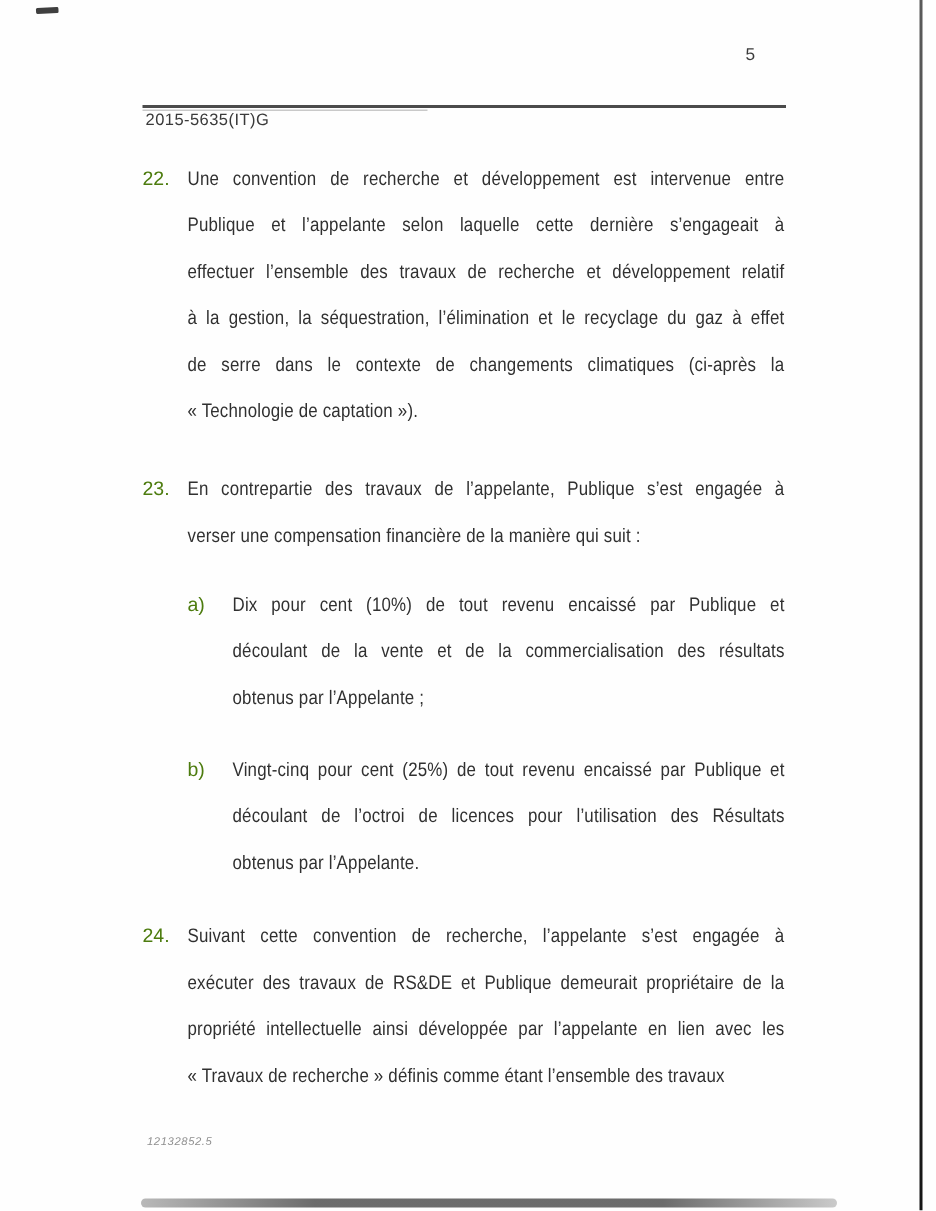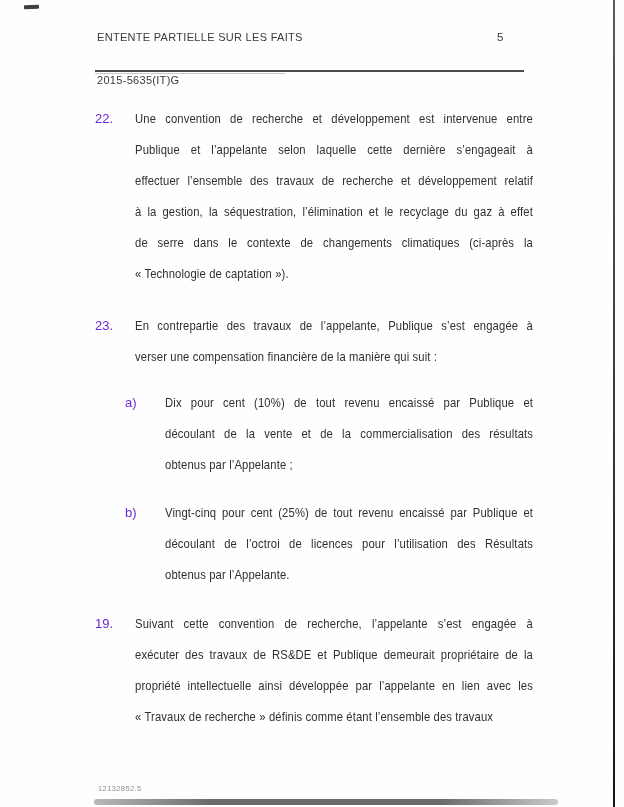--- a/index.html
+++ b/index.html
@@ -34,43 +34,43 @@
   }
   .header-rule-shadow {
     position:absolute; left:95px; top:73px; width:190px; height:1px;
     background:#c9c9c9;
   }
 
   
   .para { position:absolute; }
   .para .pnum {
     position:absolute; left:0; top:0;
-    line-height:31px; font-size:13px; color:#6d28d9;
+    line-height:31px; font-size:13px; color:#4d7c0f;
   }
-  .para .plines { margin-left:40px; }
+  .para .plines { margin-left:30px; }
   .pline {
     height:31px; line-height:31px;
     font-size:13px; color:#303030;
     letter-spacing:.15px;
     text-align:justify; text-align-last:justify;
     transform-origin:0 50%;
     white-space:nowrap;
   }
   .pline.last { text-align-last:left; }
   .para.level0 { left:95px; }
   .para.level0 .plines { width:460px; }
   .para.level0 .pline  { transform:scaleX(0.865); }
   .para.level1 { left:125px; }
   .para.level1 .plines { width:425px; }
   .para.level1 .pline  { transform:scaleX(0.866); }
 
   
   .doc-id {
-    position:absolute; left:98px; top:784px;
-    font-size:7.5px; letter-spacing:.4px; color:#8f8f8f;
+    position:absolute; left:98px; top:756px;
+    font-size:7.5px; letter-spacing:.4px; color:#8f8f8f;font-style:italic;
   }
 
   
   .corner-mark {
     position:absolute; left:24px; top:5px; width:15px; height:4px;
     background:#3f3f3f; border-radius:1px; transform:rotate(-3deg);
   }
   .edge-line {
     position:absolute; left:613px; top:0; width:2px; height:807px;
     background:linear-gradient(180deg,#5a5a5a 0%, #3d3d3d 45%, #151515 100%);
@@ -83,21 +83,20 @@
       rgba(82,82,82,.85) 75%, rgba(125,125,125,.40));
   }
 </style>
 </head>
 <body>
 
 <div class="page">
 
   <div class="corner-mark"></div>
 
-  <div class="header-title">ENTENTE PARTIELLE SUR LES FAITS</div>
   <div class="case-number">2015-5635(IT)G</div>
   <div class="page-number">5</div>
   <div class="header-rule"></div>
   <div class="header-rule-shadow"></div>
 
   <div id="doc-body">
       <div class="para level0" style="top: 103px;">
         <span class="pnum">22.</span>
         <div class="plines">
           <div class="pline">Une convention de recherche et développement est intervenue entre</div>
@@ -125,21 +124,21 @@
       </div>
       <div class="para level1" style="top: 497px;">
         <span class="pnum">b)</span>
         <div class="plines">
           <div class="pline">Vingt-cinq pour cent (25%) de tout revenu encaissé par Publique et</div>
           <div class="pline">découlant de l’octroi de licences pour l’utilisation des Résultats</div>
           <div class="pline last">obtenus par l’Appelante.</div>
         </div>
       </div>
       <div class="para level0" style="top: 608px;">
-        <span class="pnum">19.</span>
+        <span class="pnum">24.</span>
         <div class="plines">
           <div class="pline">Suivant cette convention de recherche, l’appelante s’est engagée à</div>
           <div class="pline">exécuter des travaux de RS&amp;DE et  Publique demeurait propriétaire de la</div>
           <div class="pline">propriété intellectuelle ainsi développée par l’appelante en lien avec les</div>
           <div class="pline last">« Travaux de recherche » définis comme étant l’ensemble des travaux</div>
         </div>
       </div>
     </div>
 
   <div class="doc-id">12132852.5</div>

